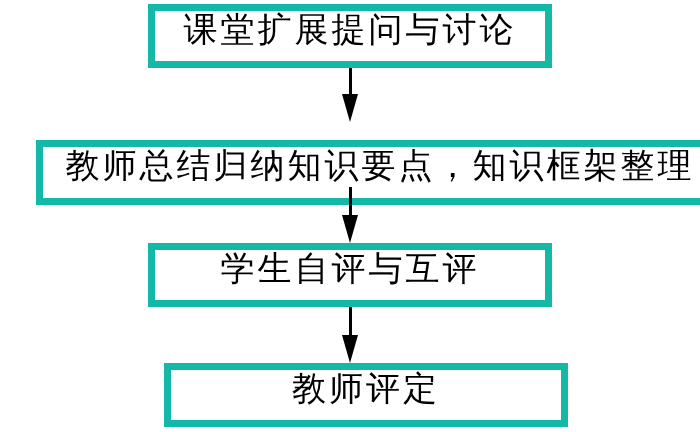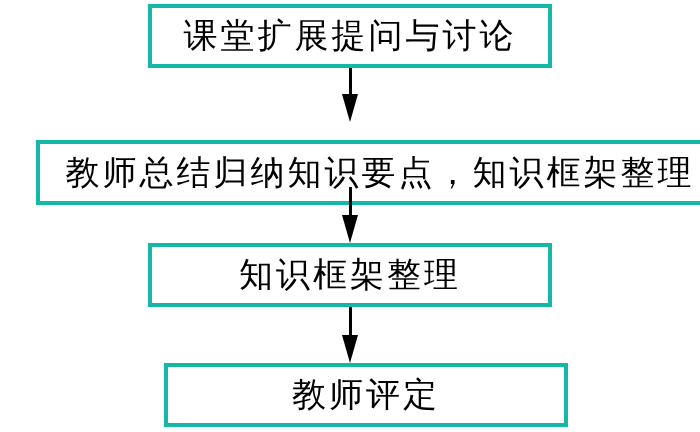--- a/index.html
+++ b/index.html
@@ -11,24 +11,23 @@
     position: relative;
     width: 700px;
     height: 432px;
     background: #ffffff;
     overflow: hidden;
     font-family: "DejaVu Serif", "Liberation Serif", serif;
   }
   .flow-node {
     position: absolute;
     box-sizing: border-box;
-    border: 4px solid #14b8a6;
+    border: 7px solid #14b8a6;
     background: #ffffff;
     display: flex;
-    align-items: center;
     justify-content: center;
     text-align: center;
     color: #000000;
     font-size: 34px;
     letter-spacing: 3px;
     line-height: 1.1;
     white-space: nowrap;
   }
   .node-1 { left: 148px; top: 4px;   width: 404px; height: 64px; }
   .node-2 { left: 4px;   top: 140px; width: 688px; height: 65px; margin-left: 32px; }
@@ -80,21 +79,21 @@
   <div class="flow-node node-2">
     <span>教师总结归纳知识要点，知识框架整理</span>
   </div>
 
   <div class="flow-arrow arrow-2">
     <span class="arrow-stem"></span>
     <span class="arrow-head"></span>
   </div>
 
   <div class="flow-node node-3">
-    <span>知识框架整理</span>
+    <span>学生自评与互评</span>
   </div>
 
   <div class="flow-arrow arrow-3">
     <span class="arrow-stem"></span>
     <span class="arrow-head"></span>
   </div>
 
   <div class="flow-node node-4">
     <span>教师评定</span>
   </div>

